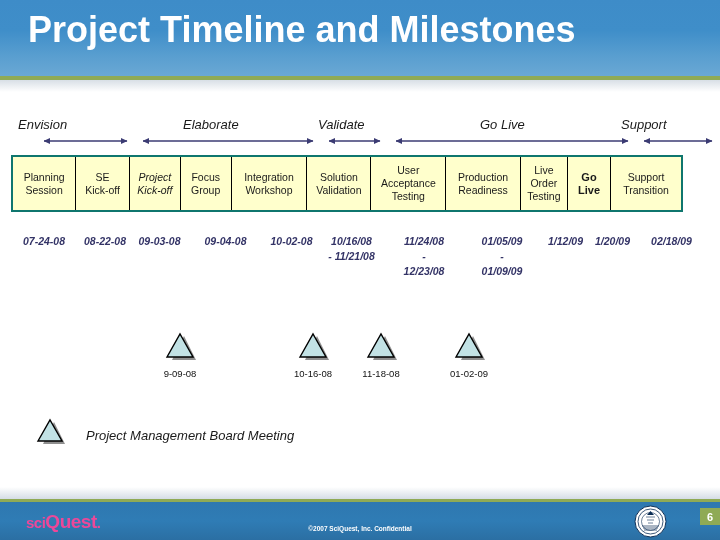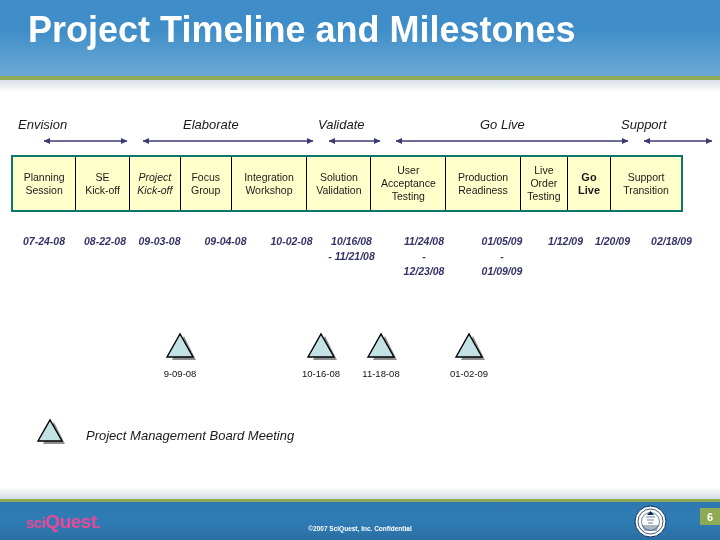--- a/index.html
+++ b/index.html
@@ -318,21 +318,21 @@
 <div class="milestone" style="left:163px; top:332px;">
   <div class="tri-wrap">
     <svg width="40" height="32" viewBox="0 0 40 32">
       <path d="M9,28 L21,4 L33,28 Z" fill="#8f8f8f"></path>
       <path d="M4,25 L17,2 L30,25 Z" fill="#c2e2e5" stroke="#000000" stroke-width="1.4"></path>
     </svg>
   </div>
   <div class="ms-label" style="left:17px;">9-09-08</div>
 </div>
 
-<div class="milestone" style="left:304px; top:332px;">
+<div class="milestone" style="left:296px; top:332px;">
   <div class="tri-wrap">
     <svg width="40" height="32" viewBox="0 0 40 32">
       <path d="M9,28 L21,4 L33,28 Z" fill="#8f8f8f"></path>
       <path d="M4,25 L17,2 L30,25 Z" fill="#c2e2e5" stroke="#000000" stroke-width="1.4"></path>
     </svg>
   </div>
   <div class="ms-label" style="left:17px;">10-16-08</div>
 </div>
 
 <div class="milestone" style="left:364px; top:332px;">

